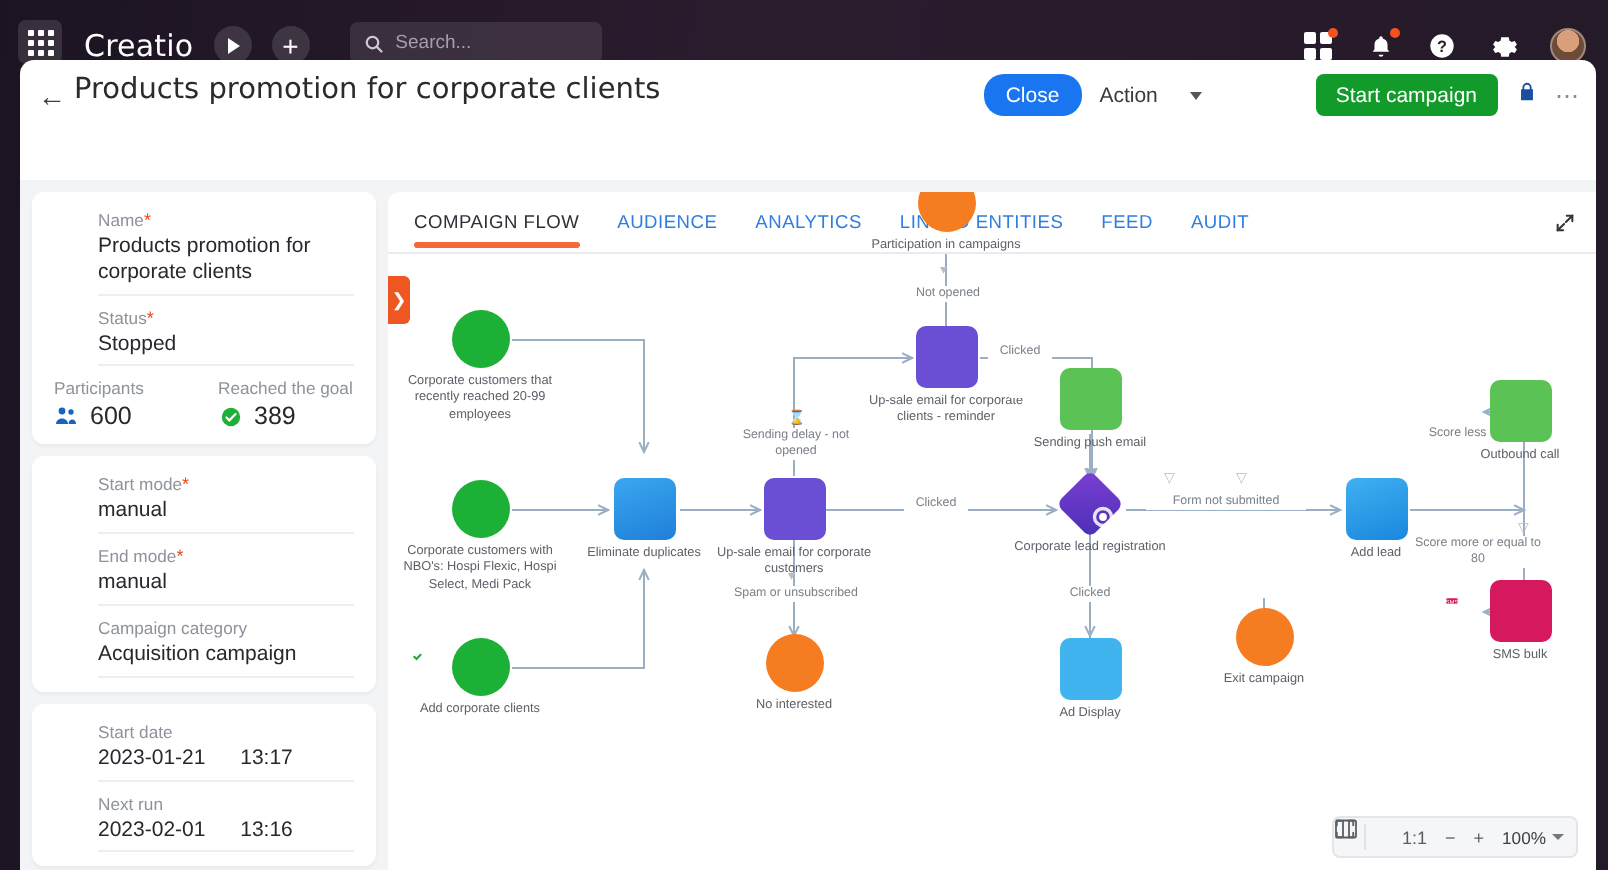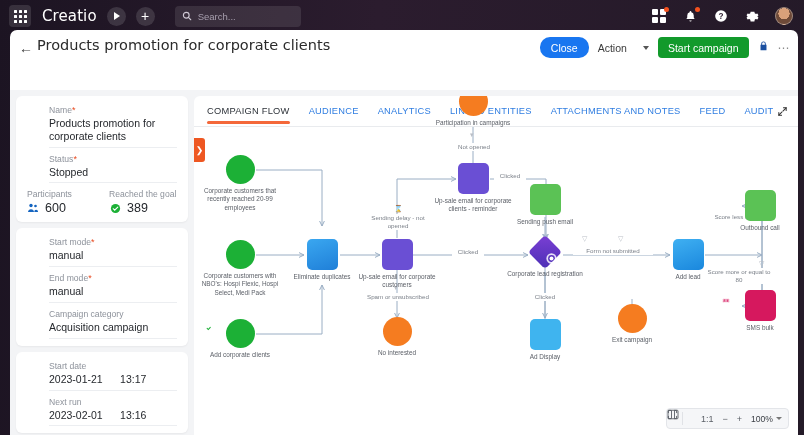--- a/index.html
+++ b/index.html
@@ -13,21 +13,21 @@
   #app {
     position: relative;
     width: 804px; height: 435px;
     background: linear-gradient(95deg, #1c1422 0%, #2b1c2e 45%, #241a28 100%);
     overflow: hidden;
   }
 
   
   .topbar {
     position: absolute; top: 0; left: 0; width: 804px; height: 32px;
-    display: flex; align-items: center; gap: 0px;
+    display: flex; align-items: flex-end; gap: 0px;
   }
   .apps-btn {
     width: 22px; height: 22px; margin-left: 9px;
     border-radius: 4px; background: rgba(255,255,255,0.12);
     display: flex; align-items: center; justify-content: center;
   }
   .apps-grid { display: grid; grid-template-columns: repeat(3, 3px); grid-template-rows: repeat(3, 3px); gap: 2px; }
   .apps-grid i { display: block; width: 3px; height: 3px; background: #fff; border-radius: 0.5px; }
   .brand {
     color: #fff; font-size: 15px; margin-left: 11px; letter-spacing: .1px;
@@ -84,21 +84,21 @@
   }
   .hdr-actions {
     position: absolute; right: 8px; top: 7px; display: flex; align-items: center; gap: 9px;
   }
   .btn {
     height: 21px; border-radius: 4px; font-size: 10.5px;
     display: flex; align-items: center; justify-content: center; padding: 0 11px;
     cursor: pointer; white-space: nowrap;
   }
   .btn-close { background: #1976f0; color: #fff; border-radius: 10px; }
-  .btn-start { background: #129a2b; color: #fff; font-weight: 400; padding: 0 10px;}
+  .btn-start { background: #129a2b; color: #fff; font-weight: 400; padding: 0 10px; margin-left: 48px;}
   .btn-action { color: #3a3a3a; font-size: 10.5px; display: flex; align-items: center; gap: 16px; }
   .caret { width: 0; height: 0; border-left: 3.5px solid transparent; border-right: 3.5px solid transparent; border-top: 4px solid #555; }
   .lock-ico { color: #1a4fa0; font-size: 12px; }
   .dots-ico { color: #8b8b8b; font-size: 12px; letter-spacing: .5px; }
 
   
   .tagrow { position: relative; height: 25px; }
   .tag-pin { position: absolute; left: 15px; top: 5px; color: #6b6b6b; font-size: 11px; transform: rotate(-35deg); }
   .tag-chip {
     position: absolute; left: 32px; top: 4px; height: 15px;
@@ -373,21 +373,20 @@
         </div>
       </div>
 
       <div class="mainpanel">
 
         <div class="tabs">
           <div class="tab active">COMPAIGN FLOW</div>
           <div class="tab">AUDIENCE</div>
           <div class="tab">ANALYTICS</div>
           <div class="tab">LINKED ENTITIES</div>
-          <div class="tab">ATTACHMENTS AND NOTES</div>
           <div class="tab">FEED</div>
           <div class="tab">AUDIT</div>
           <div class="expand-ico">
             <svg width="11" height="11" viewBox="0 0 24 24" fill="none" stroke="#333" stroke-width="2.2" stroke-linecap="round">
               <path d="M14 4h6v6"></path>
                 <path d="M20 4l-7 7"></path>
                 <path d="M10 20H4v-6"></path>
                 <path d="M4 20l7-7"></path>
             </svg>
           </div>

